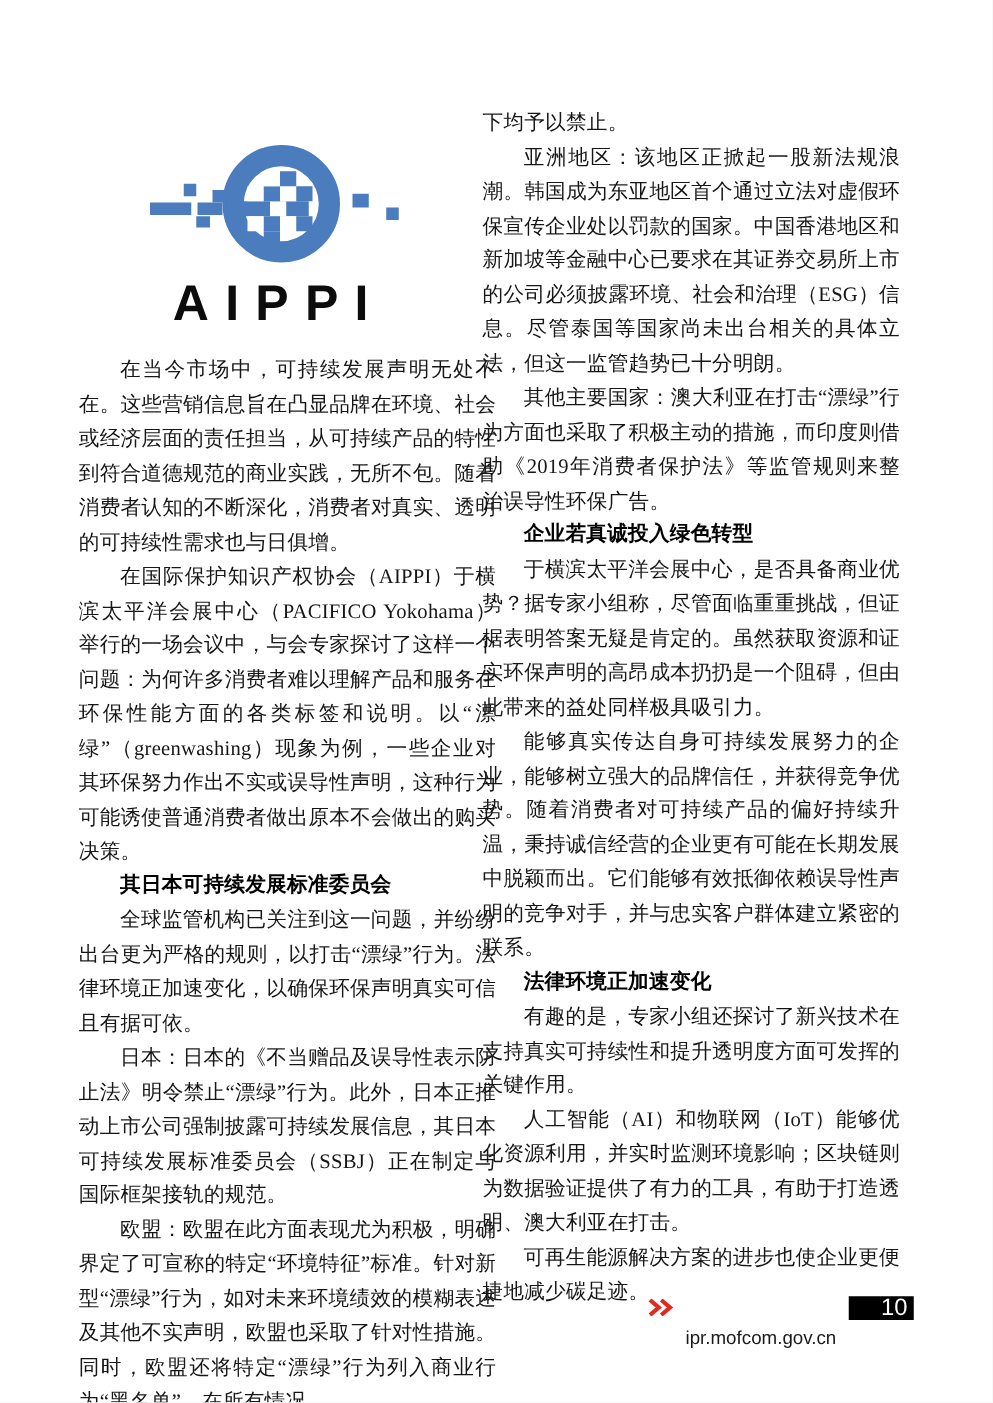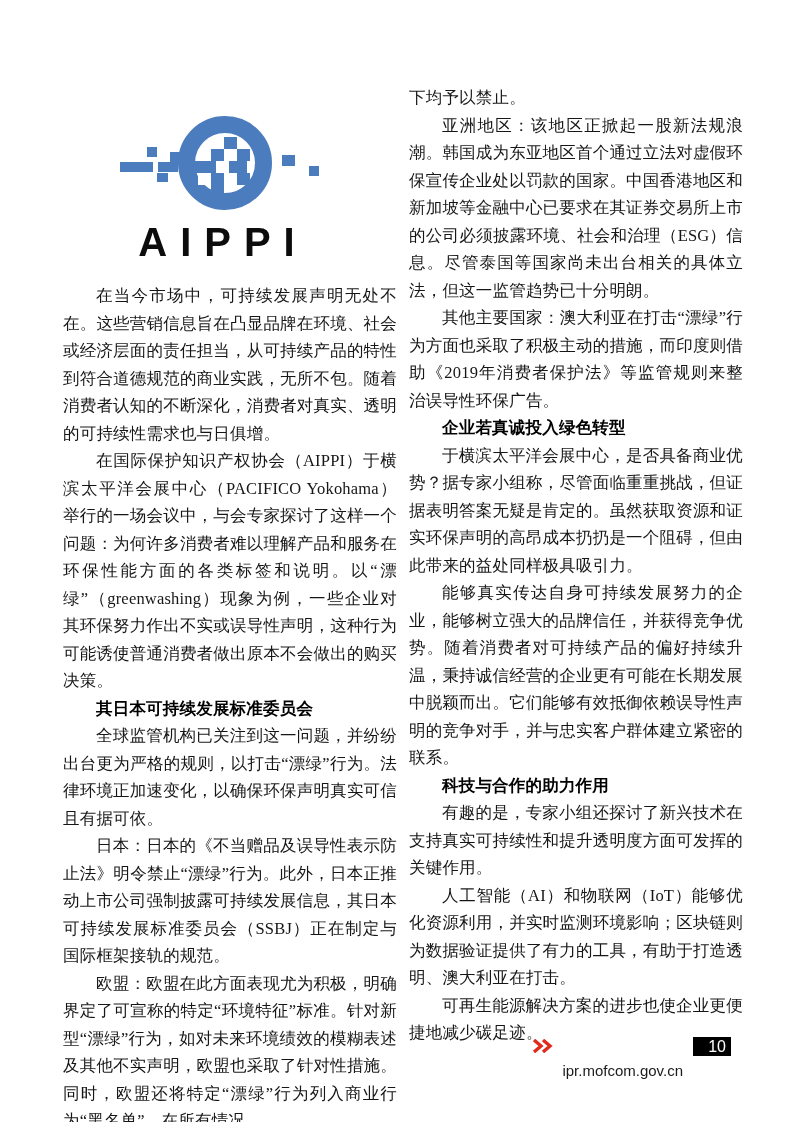--- a/index.html
+++ b/index.html
@@ -17,21 +17,21 @@
   
   .col{
     position:absolute;
     width:334px;
     font-size:16.5px;
     line-height:27.5px;
     text-align:justify;
     letter-spacing:0.2px;
   }
   #col-left{left:63px;top:282px;}
-  #col-right{left:409px;top:84px;}
+  #col-right{left:386px;top:84px;}
   .para{margin:0;text-indent:2em;}
   .para.continuation{text-indent:0;}
   .sec-heading{
     margin:0;
     font-family:"Liberation Sans",sans-serif;
     font-weight:700;
     font-size:16.5px;
     line-height:27.5px;
     text-indent:2em;
     text-align:left;
@@ -43,24 +43,24 @@
     top:1036px;
     right:63px;
     height:20px;
     display:flex;
     align-items:center;
     gap:10px;
     font-family:"Liberation Sans",sans-serif;
   }
   .footer-url{font-size:15px;color:#1a1a1a;margin-top:48px;}
   .page-number-box{
-    width:38px;height:19px;
+    width:52px;height:19px;
     background:#000000;
     color:#ffffff;
-    font-size:16px;
+    font-size:19px;
     line-height:19px;
     text-align:right;
     padding-right:5px;
     box-sizing:border-box;
   }
   .chevrons{display:flex;align-items:center;margin-right:-2px;}
 </style>
 </head>
 <body>
 
@@ -108,21 +108,21 @@
     <p class="para">欧盟：欧盟在此方面表现尤为积极，明确界定了可宣称的特定“环境特征”标准。针对新型“漂绿”行为，如对未来环境绩效的模糊表述及其他不实声明，欧盟也采取了针对性措施。同时，欧盟还将特定“漂绿”行为列入商业行为“黑名单”，在所有情况</p>
   </div>
 
   <div class="col" id="col-right">
     <p class="para continuation">下均予以禁止。</p>
     <p class="para">亚洲地区：该地区正掀起一股新法规浪潮。韩国成为东亚地区首个通过立法对虚假环保宣传企业处以罚款的国家。中国香港地区和新加坡等金融中心已要求在其证券交易所上市的公司必须披露环境、社会和治理（ESG）信息。尽管泰国等国家尚未出台相关的具体立法，但这一监管趋势已十分明朗。</p>
     <p class="para">其他主要国家：澳大利亚在打击“漂绿”行为方面也采取了积极主动的措施，而印度则借助《2019年消费者保护法》等监管规则来整治误导性环保广告。</p>
     <h3 class="sec-heading">企业若真诚投入绿色转型</h3>
     <p class="para">于横滨太平洋会展中心，是否具备商业优势？据专家小组称，尽管面临重重挑战，但证据表明答案无疑是肯定的。虽然获取资源和证实环保声明的高昂成本扔扔是一个阻碍，但由此带来的益处同样极具吸引力。</p>
     <p class="para">能够真实传达自身可持续发展努力的企业，能够树立强大的品牌信任，并获得竞争优势。随着消费者对可持续产品的偏好持续升温，秉持诚信经营的企业更有可能在长期发展中脱颖而出。它们能够有效抵御依赖误导性声明的竞争对手，并与忠实客户群体建立紧密的联系。</p>
-    <h3 class="sec-heading">科技与合作的助力作用</h3>
+    <h3 class="sec-heading">法律环境正加速变化</h3>
     <p class="para">有趣的是，专家小组还探讨了新兴技术在支持真实可持续性和提升透明度方面可发挥的关键作用。</p>
     <p class="para">人工智能（AI）和物联网（IoT）能够优化资源利用，并实时监测环境影响；区块链则为数据验证提供了有力的工具，有助于打造透明、澳大利亚在打击。</p>
     <p class="para">可再生能源解决方案的进步也使企业更便捷地减少碳足迹。</p>
   </div>
 
   <div class="footer">
     <span class="chevrons">
       <svg width="22" height="14" viewBox="0 0 22 14">
         <path d="M2 1 L9 7 L2 13" stroke="#e02a1d" stroke-width="3.4" fill="none"></path>
         <path d="M11 1 L18 7 L11 13" stroke="#e02a1d" stroke-width="3.4" fill="none"></path>

